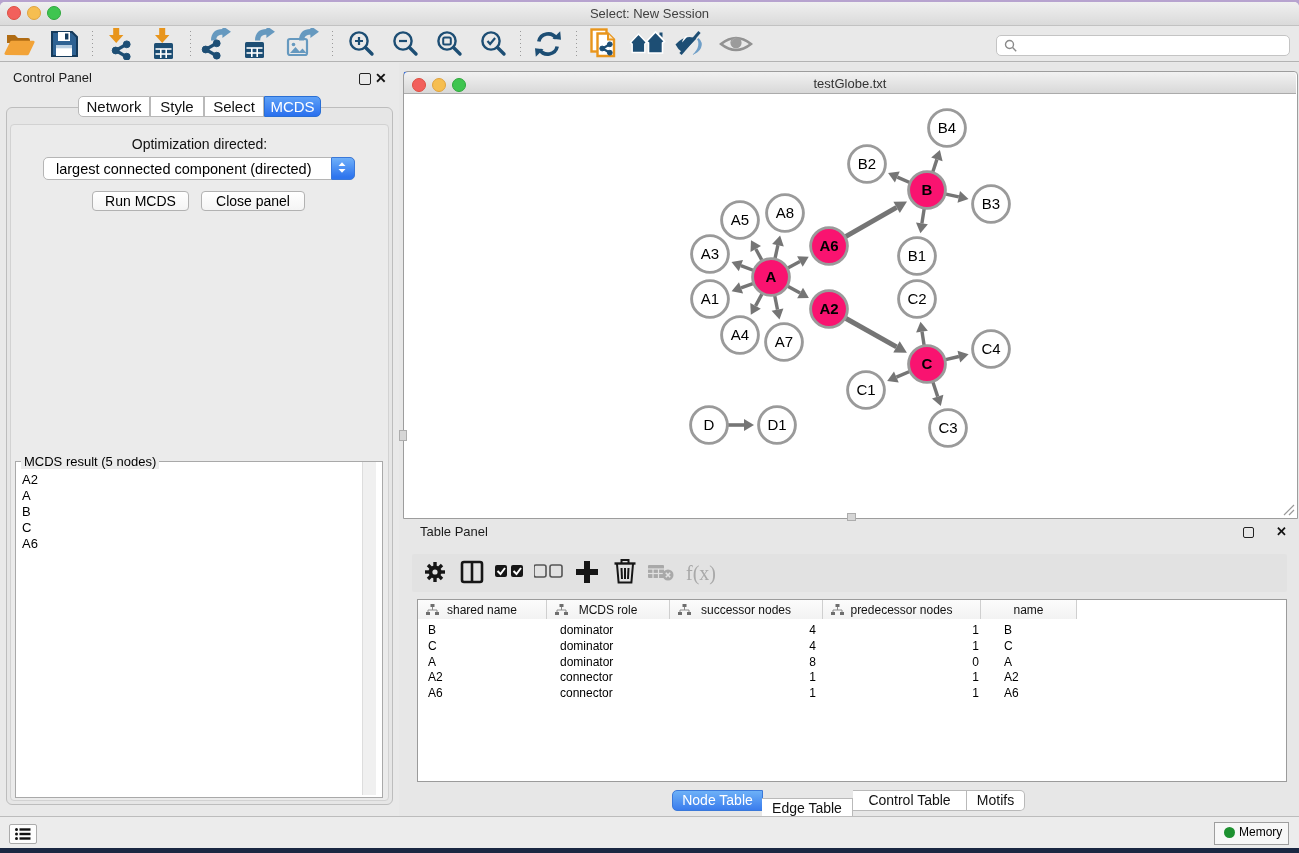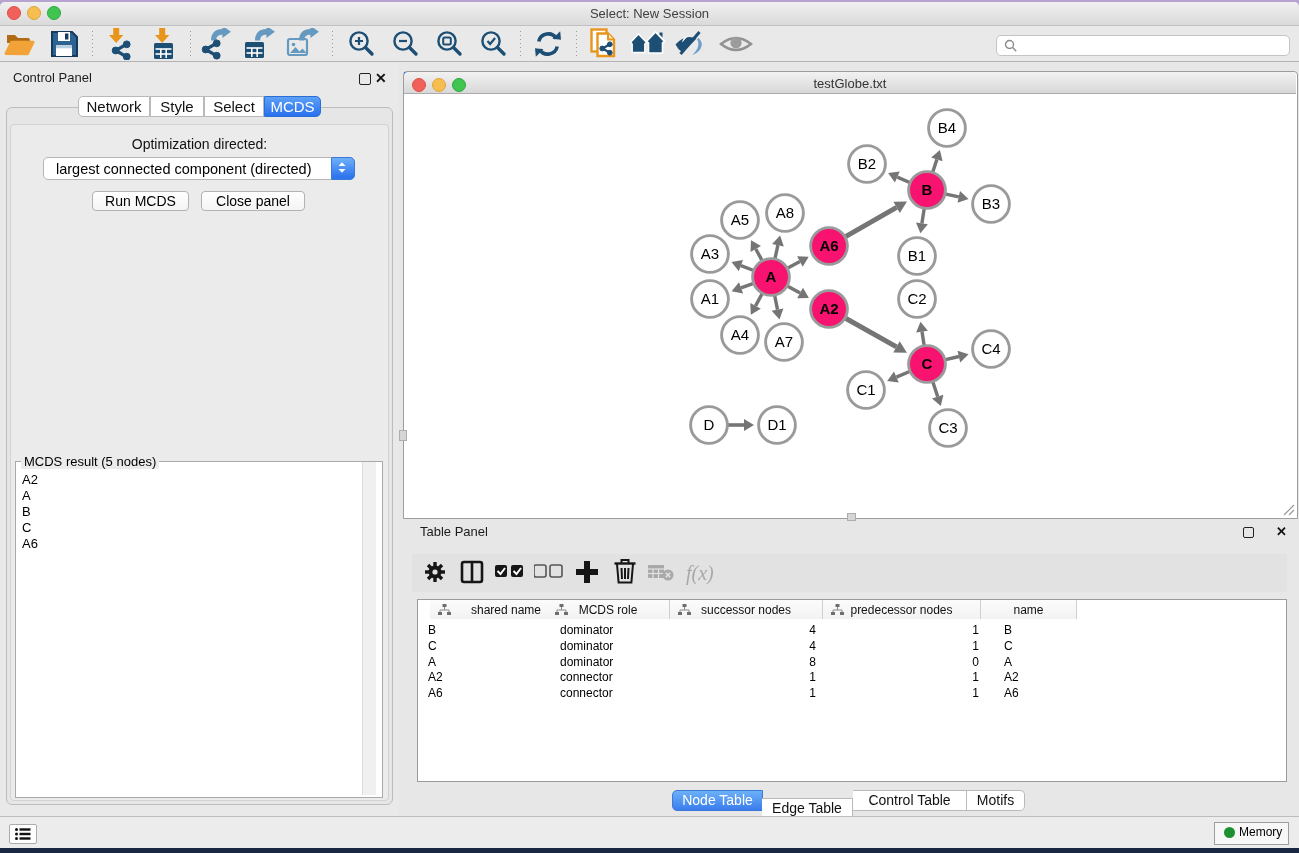--- a/index.html
+++ b/index.html
@@ -405,23 +405,23 @@
 </g>
         <g stroke="#e2e2e2" stroke-width="1.2">
 <line x1="1" y1="8" x2="17" y2="8"></line>
           <line x1="6" y1="8" x2="6" y2="17"></line>
           <line x1="11.5" y1="8" x2="11.5" y2="17"></line>
 <line x1="1" y1="12.5" x2="17" y2="12.5"></line>
         </g>
 <circle cx="21" cy="14" r="5.5" fill="#a9a9a9"></circle>
 <path d="M18.8 11.8 l4.4 4.4 M23.2 11.8 l-4.4 4.4" stroke="#e2e2e2" stroke-width="1.6"></path>
 </svg></div>
-    <div class="abs" style="left:686px;top:560px;font-family:'Liberation Serif',serif;font-style:italic;font-size:20px;color:#a9a9a9;">f(x)</div>
+    <div class="abs" style="left:686px;top:560px;font-family:'Liberation Serif',serif;font-size:20px;color:#a9a9a9;">f(x)</div>
   <div class="abs" id="ntable">
-    <div class="th" style="left:12px;width:128px;padding-left:8px;">
+    <div class="th" style="left:0;width:128px;">
         <svg width="13" height="12" viewBox="0 0 13 12" style="position:absolute;left:8px;top:4px;">
 <g fill="#6e6e6e">
             <rect x="4.5" y="0" width="4" height="3"></rect>
             <rect x="0" y="8" width="4" height="3"></rect>
             <rect x="9" y="8" width="4" height="3"></rect>
           </g>
 <path d="M6.5 3 v3 M2 8 v-2 h9 v2" stroke="#8a8a8a" stroke-width="1" fill="none"></path>
 </svg>
         <div class="lbl">shared name</div>
       </div>

